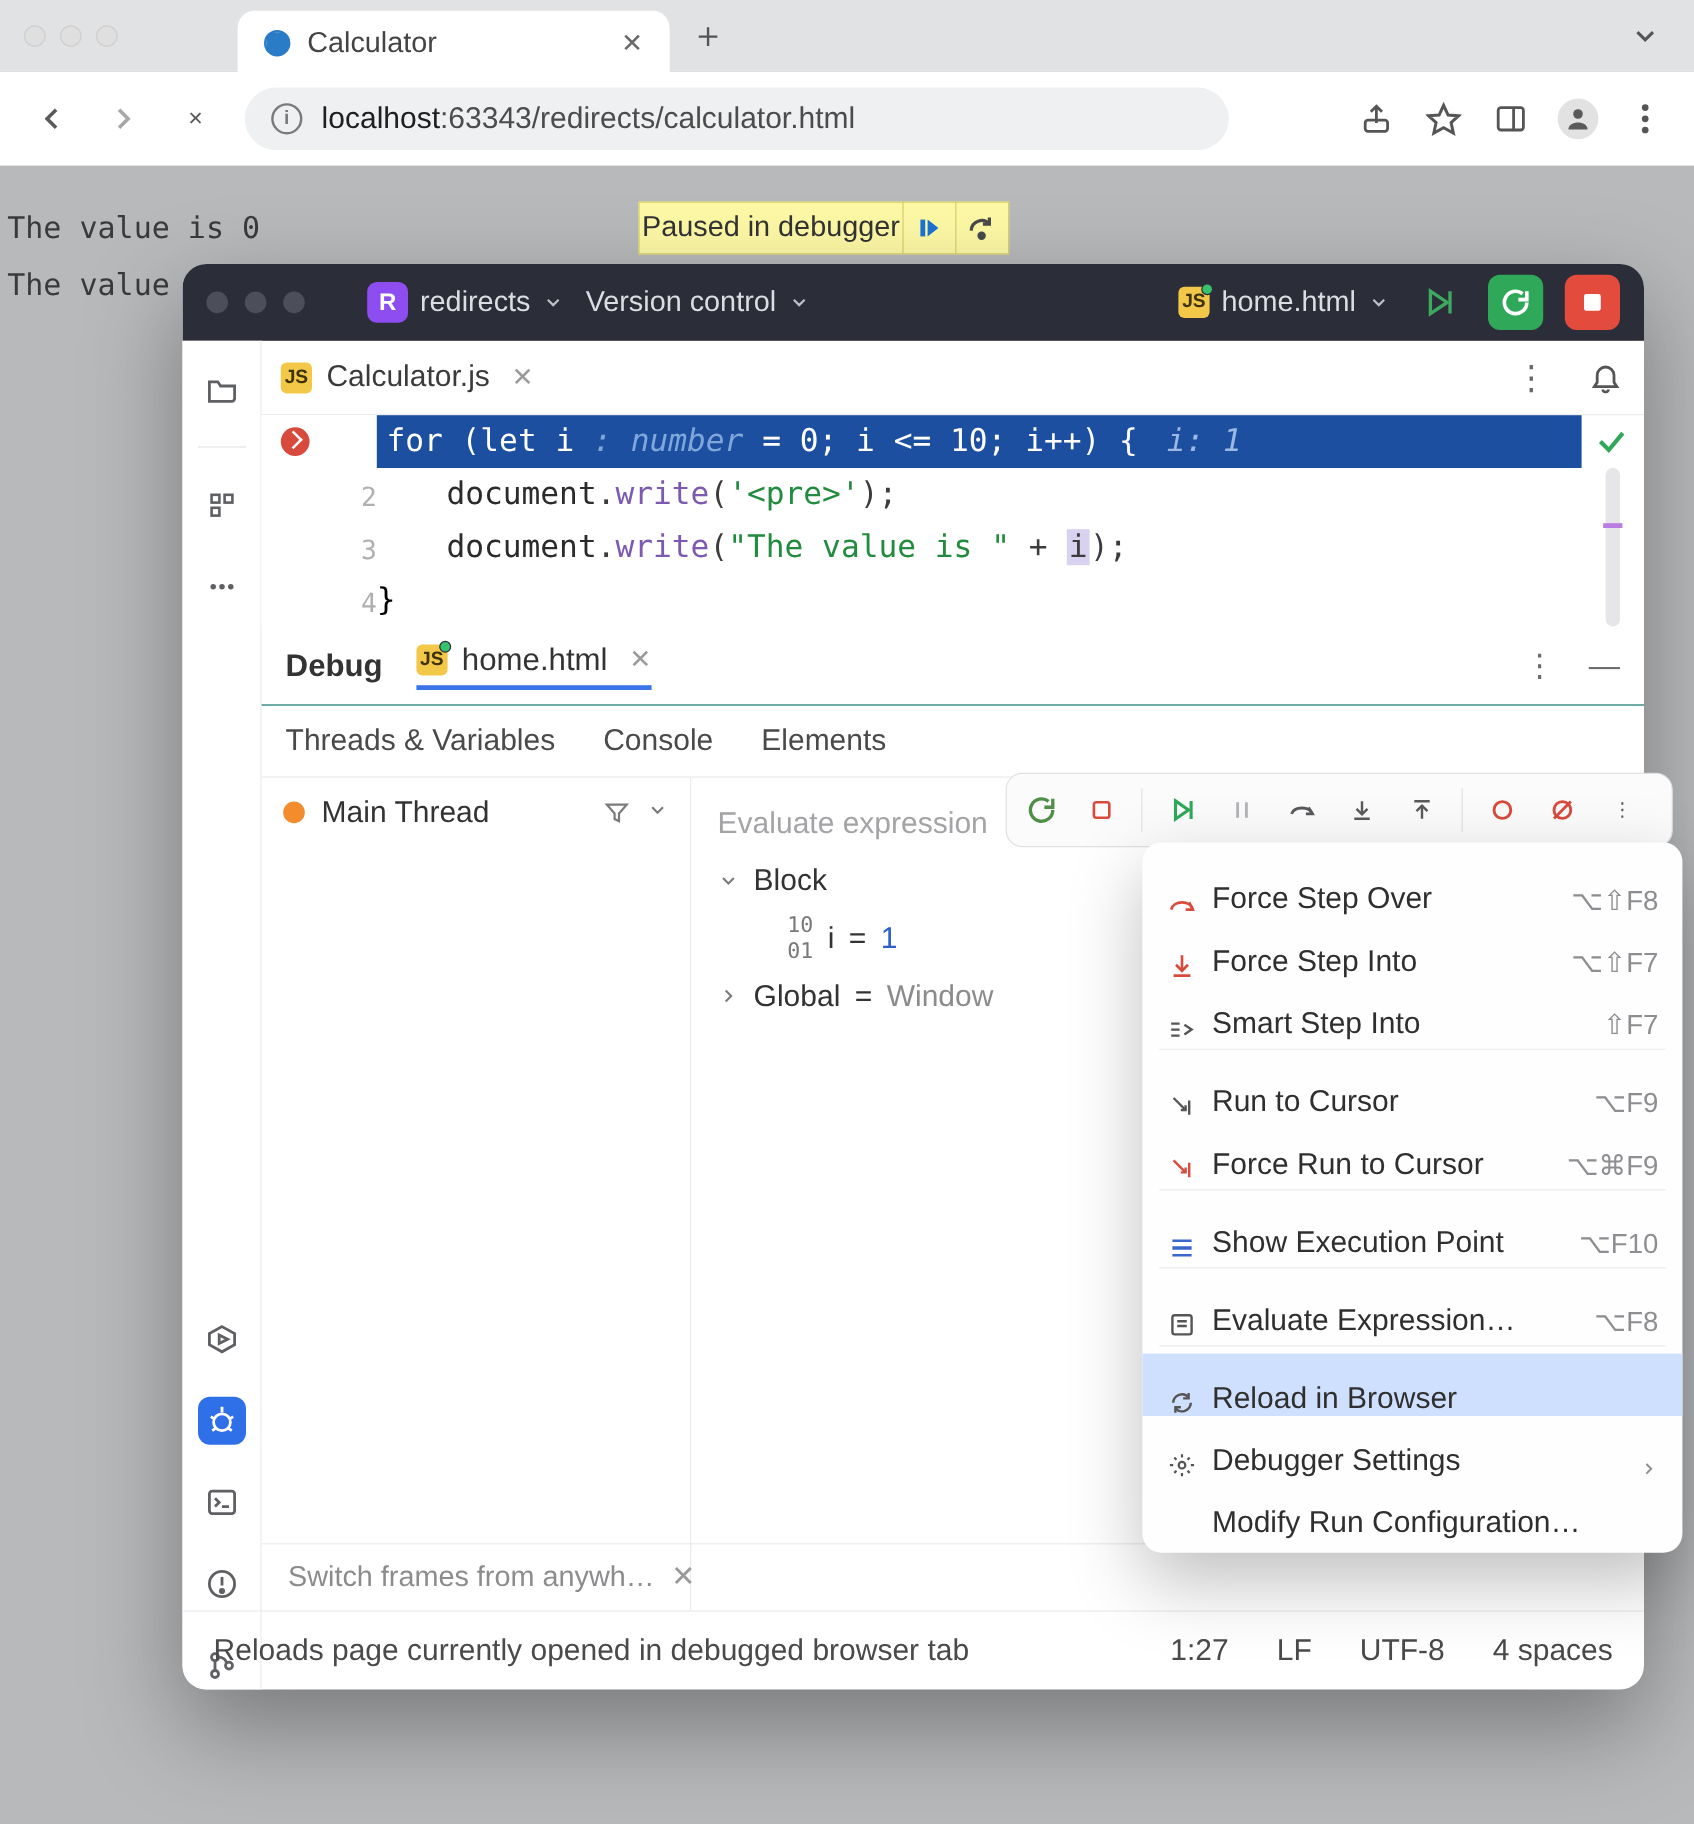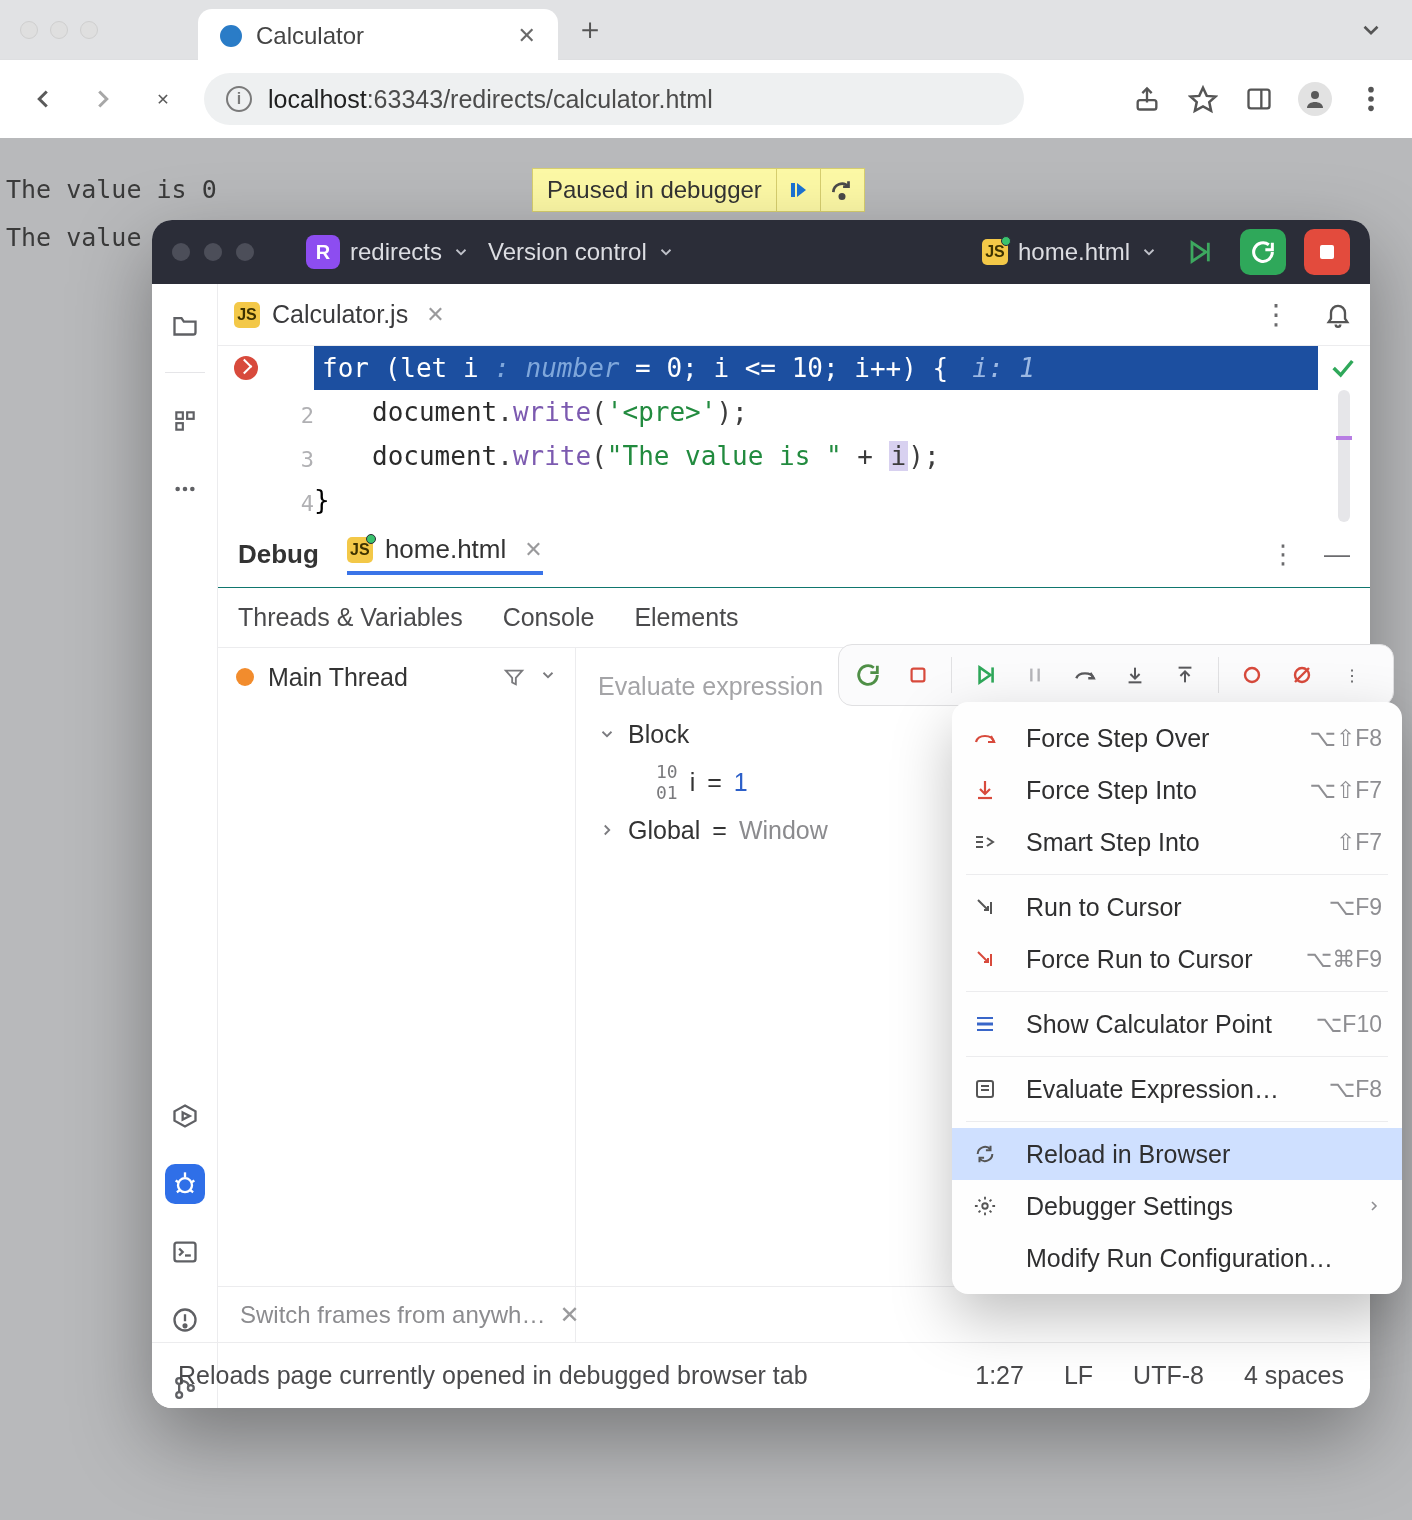--- a/index.html
+++ b/index.html
@@ -22,21 +22,21 @@
   .tool-icons { display:flex; gap:22px; margin-left:auto; align-items:center;}
   .tool-icons span { width:34px;height:34px;display:flex;align-items:center;justify-content:center;color:#555;}
   .avatar { width:36px;height:36px;border-radius:50%;background:#e2e2e2;display:flex;align-items:center;justify-content:center;}
 
   
   .page { position:absolute; left:0; top:138px; right:0; bottom:0; background:#b8b9bb; padding:28px 6px; color:#3a3a3a; font-family: ui-monospace, Menlo, monospace; font-size:25px; line-height:1.9;}
   .page pre { font-family:inherit;}
 
   
   .paused-pill { position:absolute; top:168px; left:532px; height:44px; background:#fdf9a6; border:1px solid #d7cf6f; display:flex; align-items:center; font-size:24px; color:#333;}
-  .paused-pill .lbl { padding:0 14px;}
+  .paused-pill .lbl { padding:0 2px;}
   .paused-pill .pbtn { width:44px;height:44px;display:flex;align-items:center;justify-content:center;border-left:1px solid #d7cf6f;}
   .paused-pill .play { color:#1c73d4;}
   .paused-pill .step { color:#4a4a4a;}
 
   
   .ide { position:absolute; left:152px; top:220px; width:1218px; height:1188px; border-radius:20px; background:#fff; box-shadow:0 30px 80px rgba(0,0,0,.35); overflow:hidden;}
   .ide-titlebar { height:64px; background:#2b2d38; display:flex; align-items:center; gap:18px; padding:0 20px; color:#dcdde2; font-size:24px;}
   .ide-titlebar .macbtn { width:18px;height:18px;border-radius:50%;background:#4c4e59;}
   .ide-titlebar .macbtns { display:flex; gap:14px; margin-right:34px;}
   .proj-badge { width:34px;height:34px;border-radius:8px;background:#8d4df0;color:#fff;display:flex;align-items:center;justify-content:center;font-weight:700;font-size:20px;}
@@ -101,21 +101,21 @@
   .vblue{color:#2c5fc9;}
   .vgray{color:#8b8b8e;}
 
   
   .island { position:absolute; left:838px; top:644px; width:556px; height:62px; background:#fbfbfc; border:1px solid #e0e0e2; border-radius:14px; display:flex; align-items:center; padding:0 12px; gap:16px;}
   .isep{width:1px;height:36px;background:#e1e1e3;}
   .iic { width:34px;height:34px;display:flex;align-items:center;justify-content:center;color:#5a5a5d;}
   .iic.green{color:#2fa85a;} .iic.yellow{color:#f6b94a;} .iic.redo{color:#d84a3c;} .iic.redr{color:#d84a3c;}
 
   .menu { position:absolute; left:952px; top:702px; width:450px; background:#fefefe; border-radius:16px; box-shadow:0 24px 60px rgba(0,0,0,.25); padding:10px 0; font-size:25px; color:#2f2f30;}
-  .menu .mi { height:52px; display:flex; align-items:center; gap:28px; padding:0 20px;}
+  .menu .mi { height:52px; display:flex; align-items:flex-end; gap:12px; padding:0 20px;}
   .menu .mi .mic{width:26px;display:flex;justify-content:center;color:#555;}
   .menu .mi .sc{margin-left:auto;color:#8e8e92;font-size:23px;}
   .menu hr{border:none;border-top:1px solid #ececee;margin:6px 14px;}
   .menu .mi.hl{background:#cfe0ff;}
   .menu .mi .chev{margin-left:auto;color:#8e8e92;}
   .mic.red{color:#d84a3c;}
 
   
   .hintbar { position:absolute; left:66px; right:0; bottom:66px; height:56px; translate:0 0; display:flex;align-items:center;gap:14px;padding:0 22px;font-size:24px;color:#8c8c8f;border-top:1px solid #ececee;}
   .statusbar { position:absolute; left:0; right:0; bottom:0; height:66px; display:flex; align-items:center; padding:0 26px; font-size:25px; color:#4a4a4c; gap:40px; border-top:1px solid #ececee;}
@@ -574,21 +574,21 @@
     </div>
   <hr>
   <div class="mi">
       <span class="mic">
         <svg width="22" height="20" viewBox="0 0 22 20" fill="none" stroke="#3966c9" stroke-width="2">
           <line x1="3" y1="4" x2="19" y2="4"></line>
           <line x1="3" y1="10" x2="19" y2="10" stroke-width="3"></line>
           <line x1="3" y1="16" x2="19" y2="16"></line>
         </svg>
       </span>
-      <span>Show Calculator Point</span>
+      <span>Show Execution Point</span>
       <span class="sc">⌥F10</span>
     </div>
   <hr>
   <div class="mi">
       <span class="mic">
         <svg width="22" height="22" viewBox="0 0 22 22" fill="none" stroke="#555" stroke-width="2">
           <rect x="3" y="3" width="16" height="16" rx="2"></rect>
           <line x1="7" y1="8" x2="15" y2="8"></line>
           <line x1="7" y1="12" x2="15" y2="12"></line>
         </svg>

